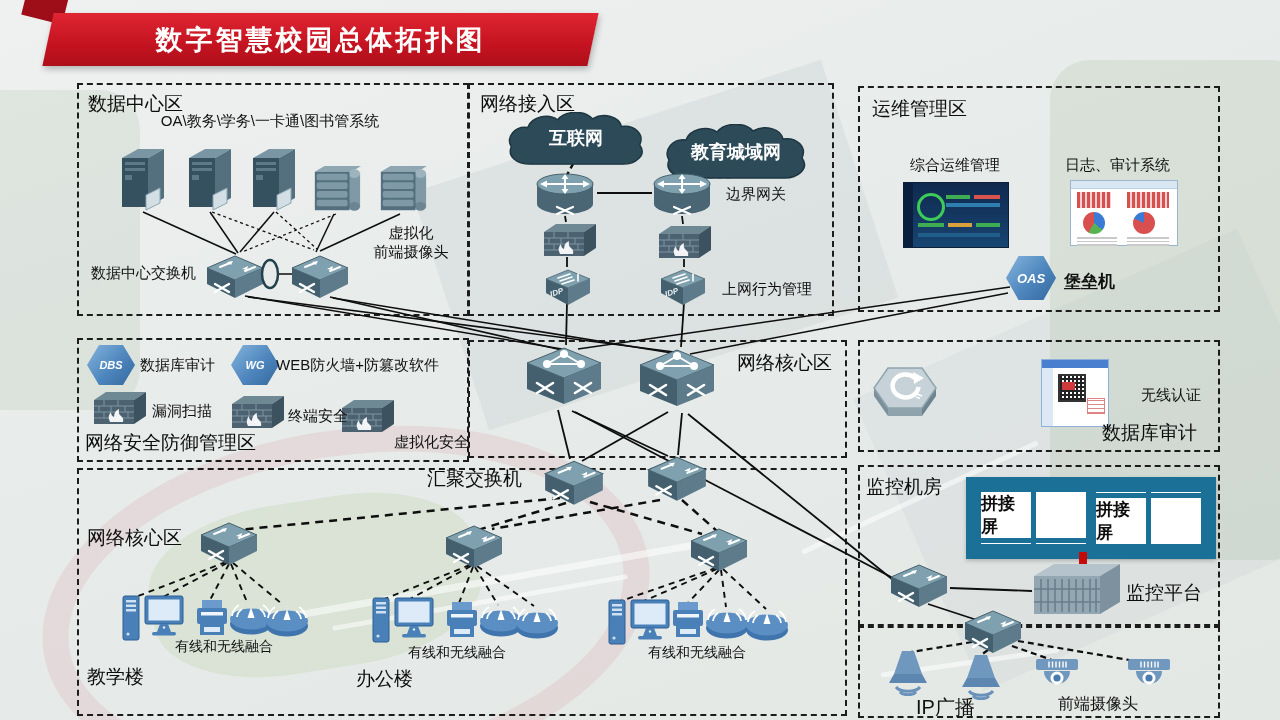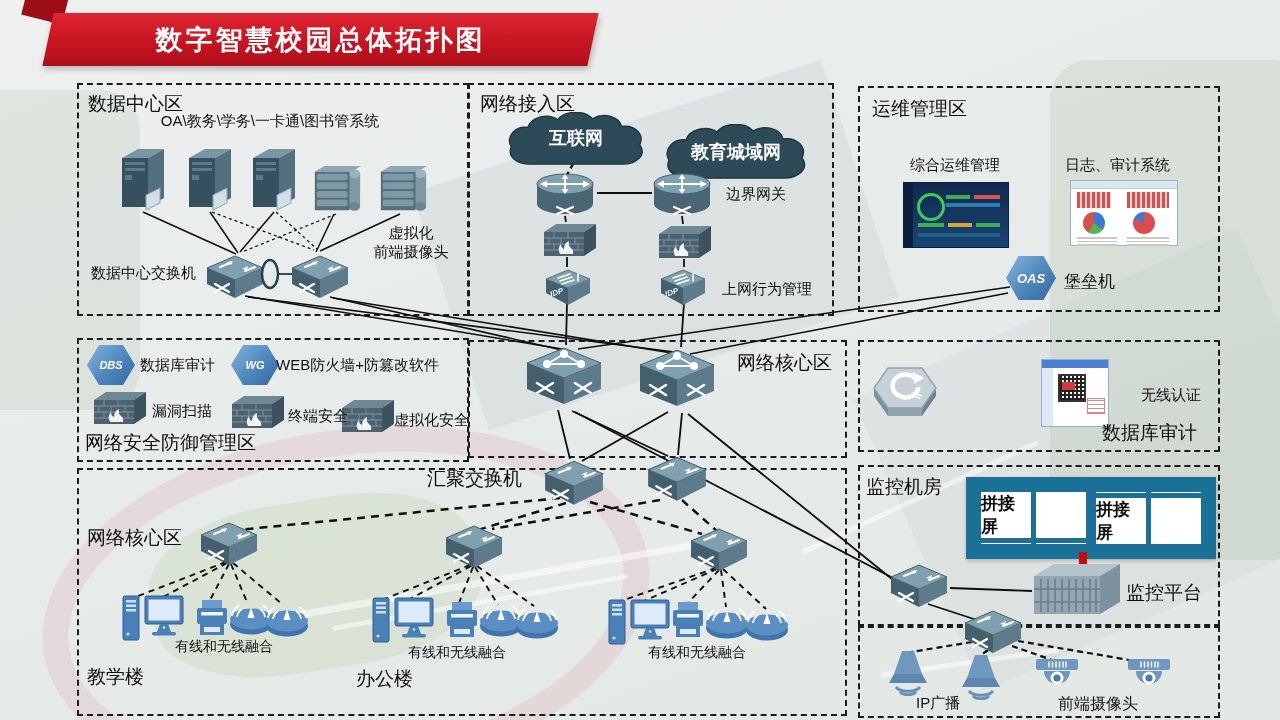--- a/index.html
+++ b/index.html
@@ -430,42 +430,42 @@
     <div class="bars" style="left:6px;top:11px"></div>
     <div class="bars" style="left:56px;top:11px;width:42px"></div>
     <div class="pie1" style="left:12px;top:31px"></div>
     <div class="pie2" style="left:62px;top:31px"></div>
     <div class="txt" style="left:6px;top:55px;width:40px"></div>
     <div class="txt" style="left:56px;top:55px;width:42px"></div>
   </div>
   <div class="hexbadge" style="left:1006px;top:256px;width:50px;height:44px;font-size:13px">
     <span>OAS</span>
   </div>
-  <div class="lbl" style="left:1064px;top:270px;font-size:17px;font-weight:400">堡垒机</div>
+  <div class="lbl" style="left:1064px;top:270px;font-size:17px;font-weight:700">堡垒机</div>
 
   <div class="hexbadge" style="left:87px;top:345px;width:48px;height:40px;font-size:11px">
     <span>DBS</span>
   </div>
   <div class="lbl" style="left:140px;top:356px">数据库审计</div>
   <div class="hexbadge" style="left:231px;top:345px;width:48px;height:40px;font-size:11px">
     <span>WG</span>
   </div>
   <div class="lbl" style="left:276px;top:356px">WEB防火墙+防篡改软件</div>
   <svg class="dev" style="left:90px;top:388px" width="56" height="40">
       <use href="#sym-firewall"></use>
     </svg>
   <div class="lbl" style="left:152px;top:402px">漏洞扫描</div>
   <svg class="dev" style="left:228px;top:392px" width="56" height="40">
       <use href="#sym-firewall"></use>
     </svg>
   <div class="lbl" style="left:288px;top:407px">终端安全</div>
   <svg class="dev" style="left:338px;top:396px" width="56" height="40">
       <use href="#sym-firewall"></use>
     </svg>
-  <div class="lbl" style="left:394px;top:411px">虚拟化安全</div>
+  <div class="lbl" style="left:394px;top:433px">虚拟化安全</div>
 
   <svg class="dev" style="left:521px;top:343px" width="86" height="68">
       <use href="#sym-coreswitch"></use>
     </svg>
   <svg class="dev" style="left:634px;top:345px" width="86" height="68">
       <use href="#sym-coreswitch"></use>
     </svg>
 
   <svg class="dev" style="left:870px;top:364px" width="70" height="58">
       <use href="#sym-hexprism"></use>
@@ -582,16 +582,16 @@
     </svg>
   <svg class="dev" style="left:956px;top:650px" width="50" height="50">
       <use href="#sym-speaker"></use>
     </svg>
   <svg class="dev" style="left:1032px;top:656px" width="50" height="40">
       <use href="#sym-camera"></use>
     </svg>
   <svg class="dev" style="left:1124px;top:656px" width="50" height="40">
       <use href="#sym-camera"></use>
     </svg>
-  <div class="lbl" style="left:916px;top:694px;font-size:15px">IP广播</div>
+  <div class="lbl" style="left:916px;top:694px;font-size:20px">IP广播</div>
   <div class="lbl" style="left:1058px;top:694px;font-size:16px">前端摄像头</div>
 
 </div>
 
 </body></html>

